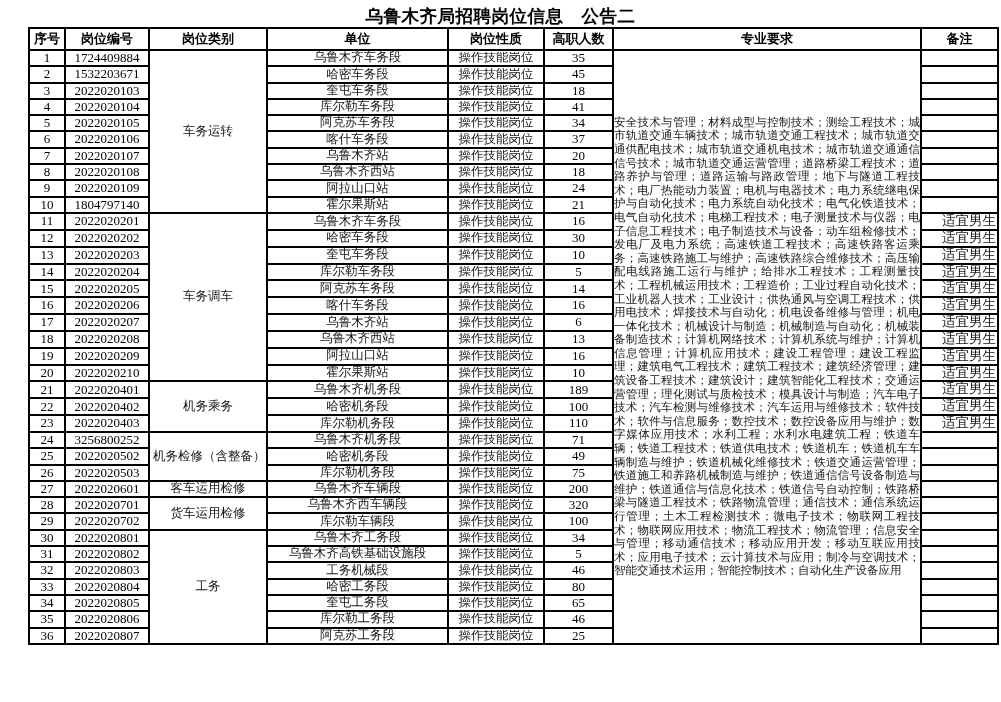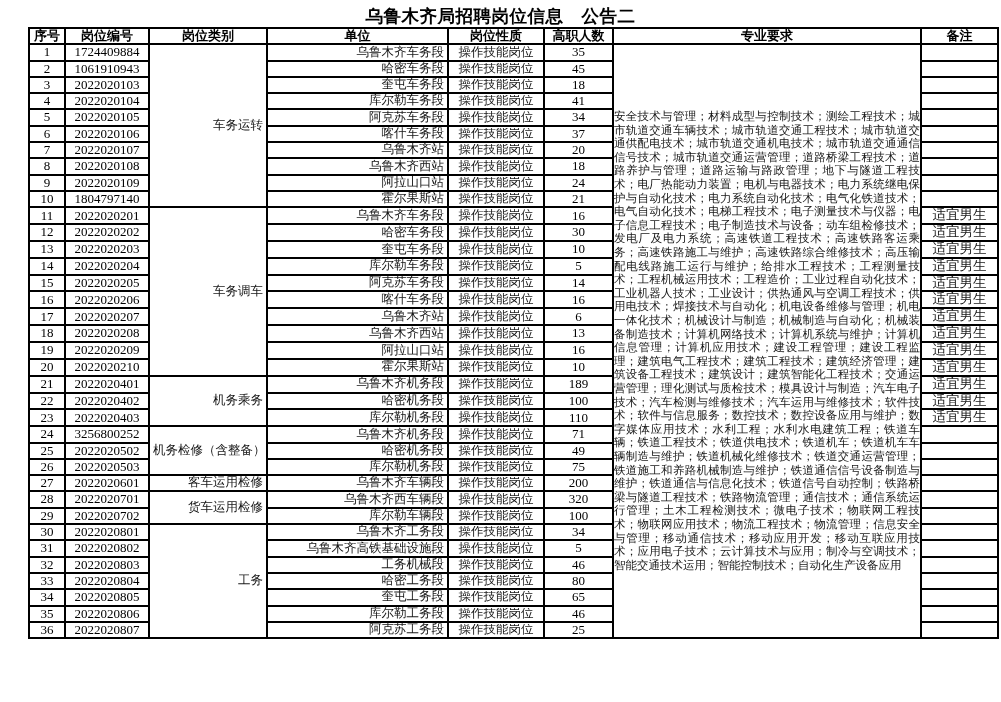--- a/index.html
+++ b/index.html
@@ -15,30 +15,30 @@
   }
   table.job-table {
     position:absolute; left:28px; top:27px;
     border-collapse:collapse; table-layout:fixed; width:969px;
   }
   .job-table th, .job-table td {
     border:2px solid #000; padding:0 3px; overflow:hidden;
     font-size:12.5px; line-height:1.1; color:#161616; white-space:nowrap;
   }
   .job-table thead th {
-    height:16px; padding:0;
+    height:22px; padding:0;
     font-family:"Liberation Sans","DejaVu Sans",sans-serif;
     font-weight:bold; font-size:13px; color:#000; text-align:center;
   }
   .job-table tbody td { height:16.2px; }
   td.c   { text-align:center;border-radius:6px; }
-  td.unit{ text-align:right; }
-  td.cat { text-align:right; font-size:12.5px; }
+  td.unit{ text-align:center; }
+  td.cat { text-align:center; font-size:12.5px; }
   td.num { text-align:center; font-size:13px; color:#000; }
-  td.note{ text-align:center; font-size:13.5px; padding:0 1px; }
+  td.note{ text-align:right; font-size:13.5px; padding:0 1px; }
   td.req {
     white-space:normal; text-align:justify; text-justify:inter-character;
     vertical-align:middle; font-size:11.5px; line-height:13.6px;
     padding:0 0; color:#161616;
   }
 </style>
 </head>
 <body>
 
 <div class="page">
@@ -72,21 +72,21 @@
           <td class="num">1724409884</td>
           <td class="cat" rowspan="10">车务运转</td>
           <td class="unit">乌鲁木齐车务段</td>
           <td class="c">操作技能岗位</td>
           <td class="num">35</td>
           <td class="req" rowspan="36">安全技术与管理；材料成型与控制技术；测绘工程技术；城市轨道交通车辆技术；城市轨道交通工程技术；城市轨道交通供配电技术；城市轨道交通机电技术；城市轨道交通通信信号技术；城市轨道交通运营管理；道路桥梁工程技术；道路养护与管理；道路运输与路政管理；地下与隧道工程技术；电厂热能动力装置；电机与电器技术；电力系统继电保护与自动化技术；电力系统自动化技术；电气化铁道技术；电气自动化技术；电梯工程技术；电子测量技术与仪器；电子信息工程技术；电子制造技术与设备；动车组检修技术；发电厂及电力系统；高速铁道工程技术；高速铁路客运乘务；高速铁路施工与维护；高速铁路综合维修技术；高压输配电线路施工运行与维护；给排水工程技术；工程测量技术；工程机械运用技术；工程造价；工业过程自动化技术；工业机器人技术；工业设计；供热通风与空调工程技术；供用电技术；焊接技术与自动化；机电设备维修与管理；机电一体化技术；机械设计与制造；机械制造与自动化；机械装备制造技术；计算机网络技术；计算机系统与维护；计算机信息管理；计算机应用技术；建设工程管理；建设工程监理；建筑电气工程技术；建筑工程技术；建筑经济管理；建筑设备工程技术；建筑设计；建筑智能化工程技术；交通运营管理；理化测试与质检技术；模具设计与制造；汽车电子技术；汽车检测与维修技术；汽车运用与维修技术；软件技术；软件与信息服务；数控技术；数控设备应用与维护；数字媒体应用技术；水利工程；水利水电建筑工程；铁道车辆；铁道工程技术；铁道供电技术；铁道机车；铁道机车车辆制造与维护；铁道机械化维修技术；铁道交通运营管理；铁道施工和养路机械制造与维护；铁道通信信号设备制造与维护；铁道通信与信息化技术；铁道信号自动控制；铁路桥梁与隧道工程技术；铁路物流管理；通信技术；通信系统运行管理；土木工程检测技术；微电子技术；物联网工程技术；物联网应用技术；物流工程技术；物流管理；信息安全与管理；移动通信技术；移动应用开发；移动互联应用技术；应用电子技术；云计算技术与应用；制冷与空调技术；智能交通技术运用；智能控制技术；自动化生产设备应用</td>
           <td class="note"></td>
         </tr>
         <tr>
           <td class="num">2</td>
-          <td class="num">1061910943</td>
+          <td class="num">1532203671</td>
           <td class="unit">哈密车务段</td>
           <td class="c">操作技能岗位</td>
           <td class="num">45</td>
           <td class="note"></td>
         </tr>
         <tr>
           <td class="num">3</td>
           <td class="num">2022020103</td>
           <td class="unit">奎屯车务段</td>
           <td class="c">操作技能岗位</td>

